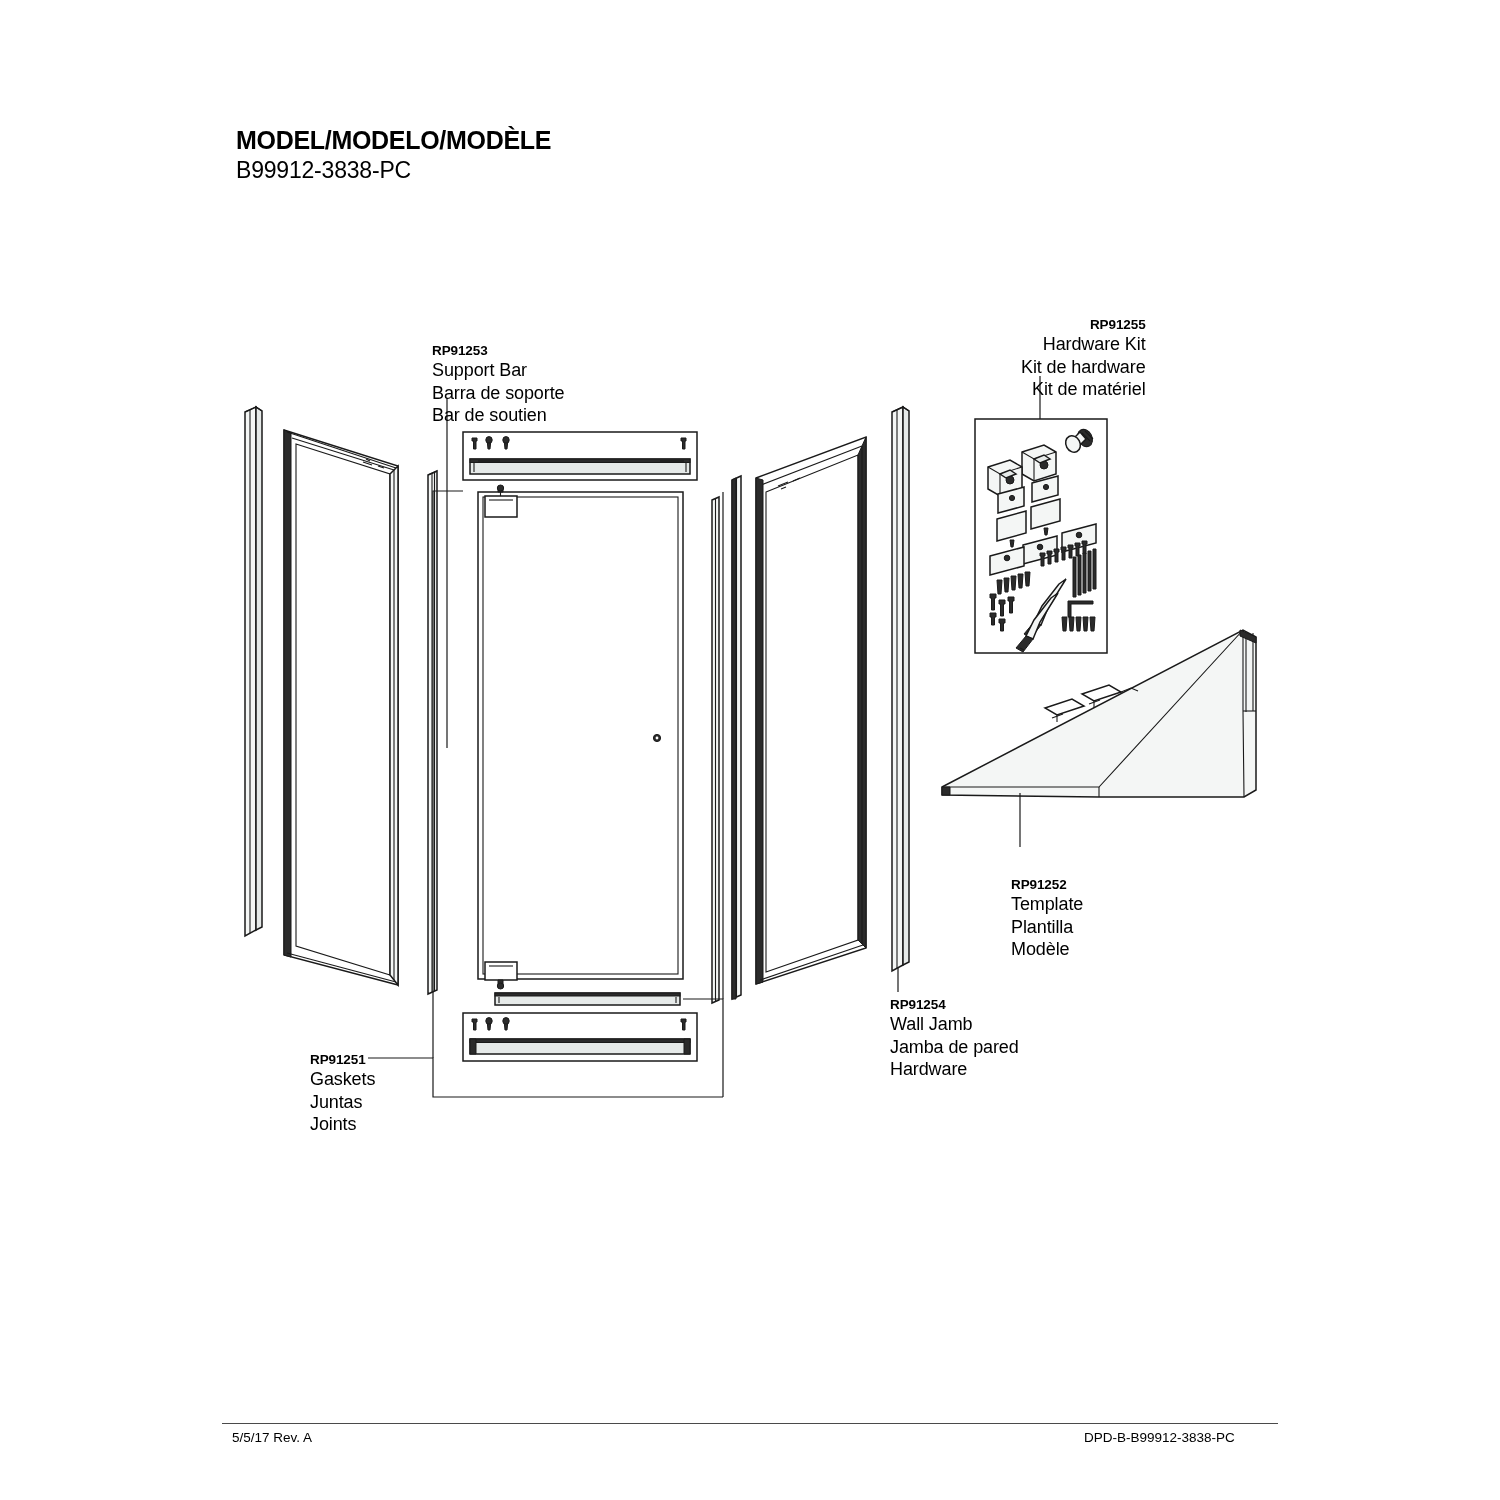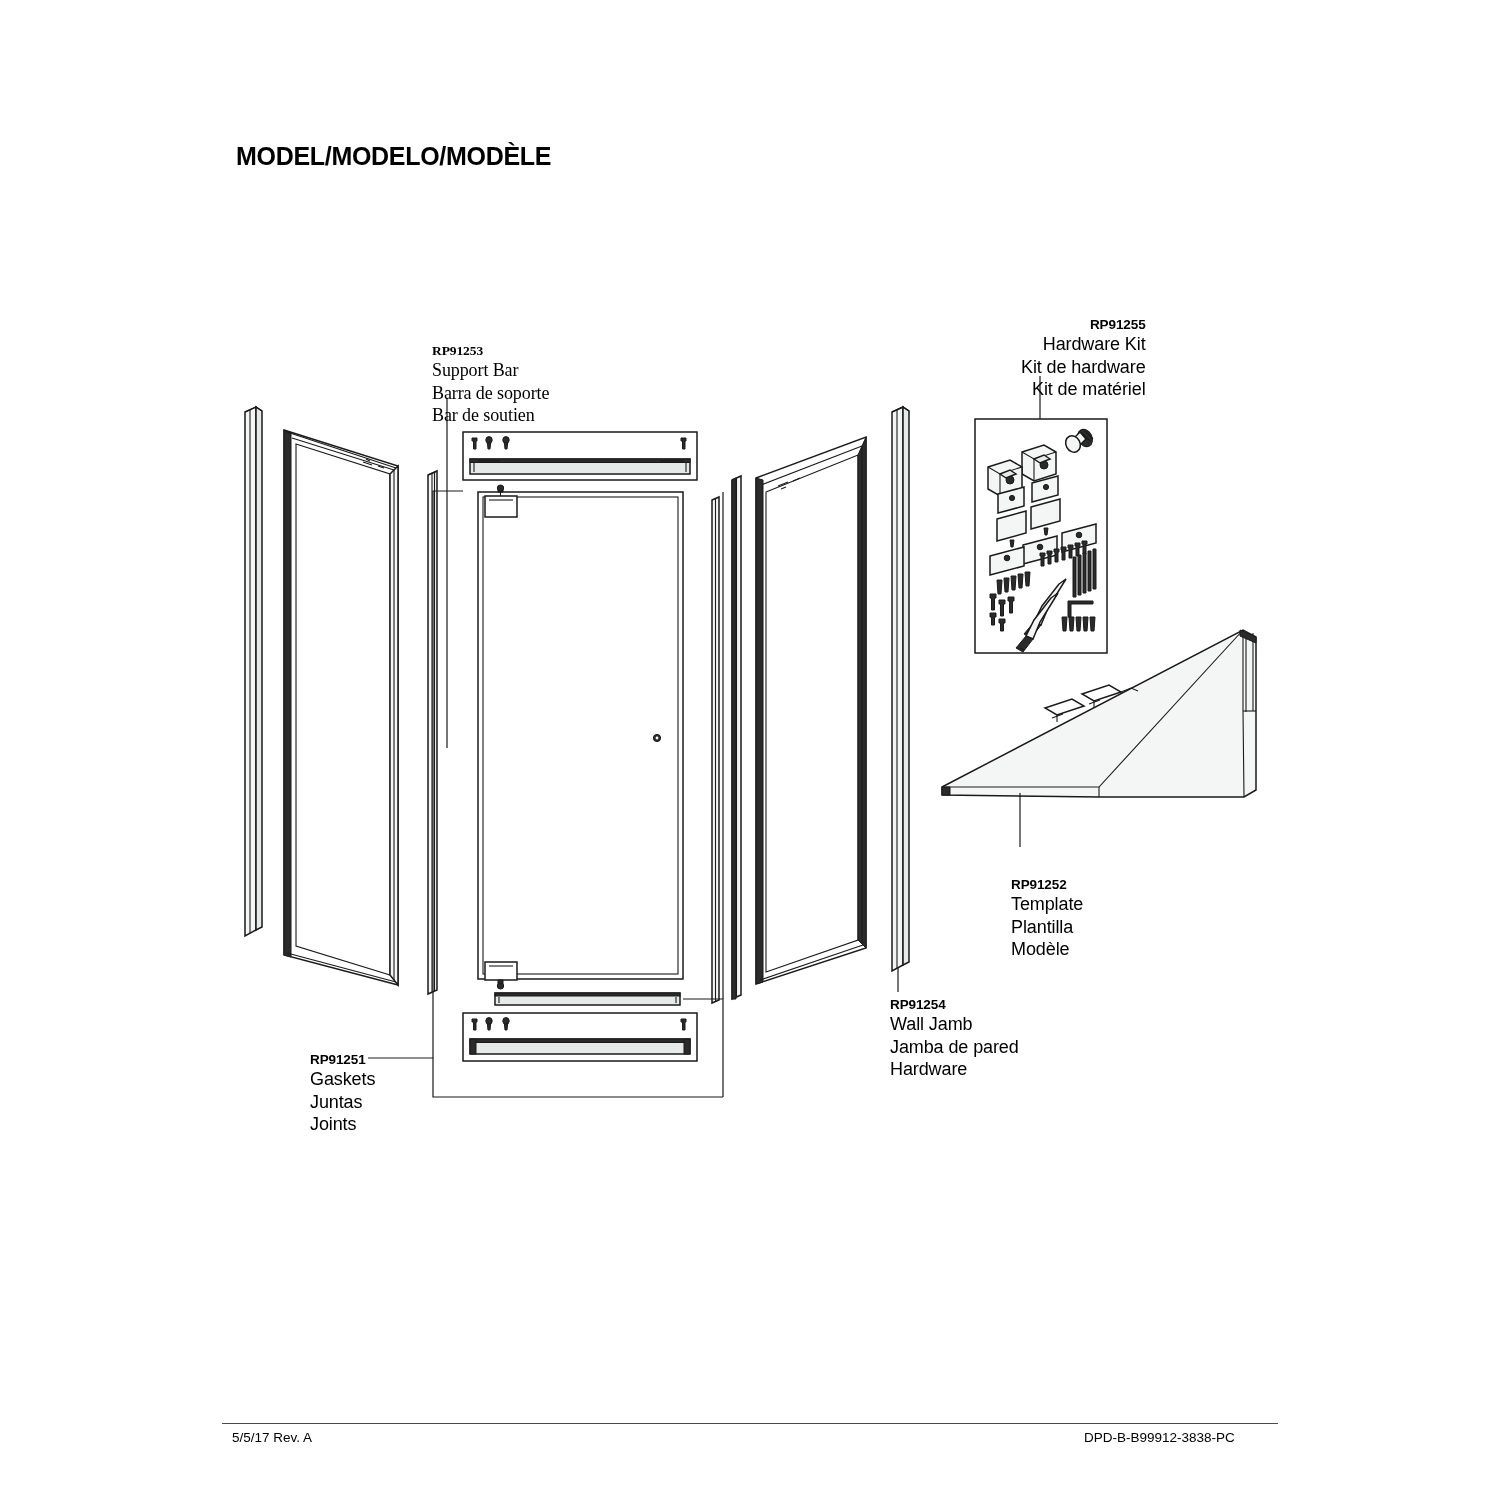--- a/index.html
+++ b/index.html
@@ -22,21 +22,20 @@
     width: 1500px;
     height: 1500px;
   }
 
   
   #header-block {
     position: absolute;
     left: 236px;
     top: 126px;
     width: 700px;
-    margin-top: 16px;
   }
   #model-heading {
     font-size: 25px;
     font-weight: bold;
     letter-spacing: -0.3px;
     line-height: 1.12;
     margin: 0;
     white-space: nowrap;
   }
   #model-number {
@@ -60,21 +59,21 @@
     letter-spacing: -0.1px;
     display: block;
   }
   .callout .lang {
     font-size: 18px;
     font-weight: normal;
     letter-spacing: -0.1px;
     display: block;
   }
 
-  #callout-rp91253 { left: 432px; top: 342px; font-family: Liberation Serif, serif; }
+  #callout-rp91253 { left: 432px; top: 342px; }
   #callout-rp91255 { left: 1021px; top: 316px; text-align: right; }
   #callout-rp91252 { left: 1011px; top: 851px; margin-top: 25px; }
   #callout-rp91254 { left: 890px; top: 996px; }
   #callout-rp91251 { left: 310px; top: 1051px; }
 
   
   #footer-rule {
     position: absolute;
     left: 222px;
     top: 1423px;
@@ -107,20 +106,21 @@
     pointer-events: none;
   }
 </style>
 </head>
 <body>
 
 <div id="page">
 
   <div id="header-block">
     <div id="model-heading">MODEL/MODELO/MODÈLE</div>
+    <div id="model-number">B99912-3838-PC</div>
   </div>
 
   <svg id="drawing" viewBox="0 0 1500 1500">
     <defs>
       <style>
         .ln   { fill:none; stroke:#1a1a1a; stroke-width:1.6; stroke-linejoin:miter; stroke-linecap:butt; }
         .lnT  { fill:none; stroke:#1a1a1a; stroke-width:1.1; }
         .lnH  { fill:none; stroke:#3a3a3a; stroke-width:1.0; }
         .fL   { fill:#f4f6f5; stroke:#1a1a1a; stroke-width:1.5; }
         .fM   { fill:#e6eae9; stroke:#1a1a1a; stroke-width:1.5; }

